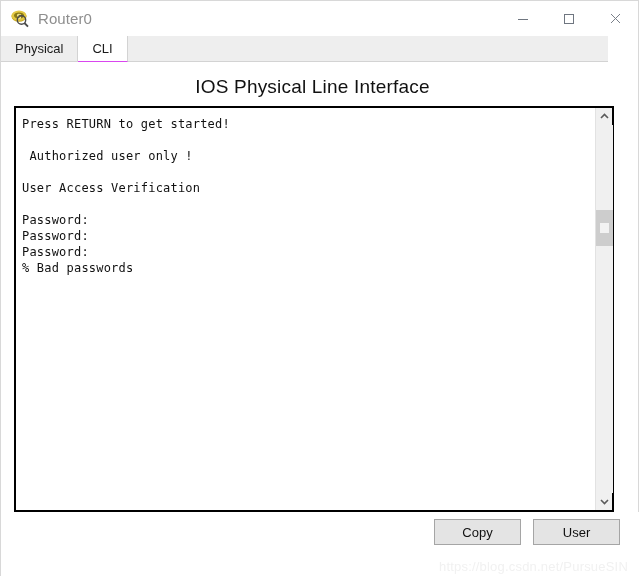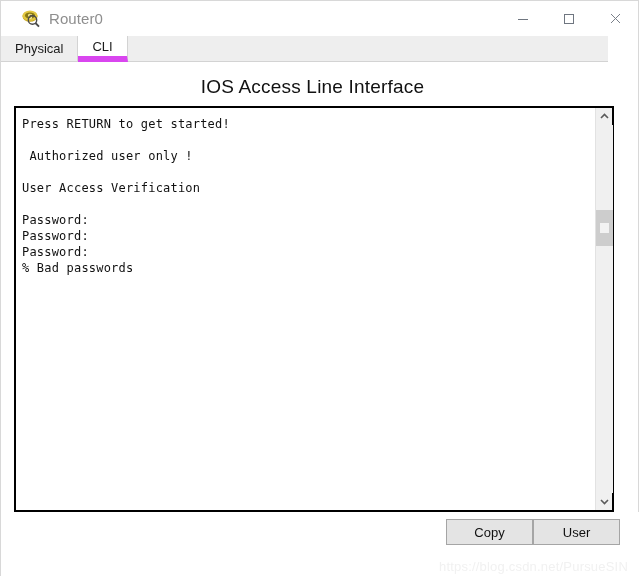--- a/index.html
+++ b/index.html
@@ -25,21 +25,20 @@
   }
 
   
   .titlebar {
     position: relative;
     height: 35px;
     background: #ffffff;
     display: flex;
     align-items: center;
     box-sizing: border-box;
-    padding-left: 11px;
   }
   .app-icon {
     position: relative;
     width: 20px;
     height: 20px;
     margin-left: 9px;
     margin-right: 8px;
     flex: 0 0 auto;
   }
   .title-text {
@@ -84,21 +83,21 @@
     font-size: 13px;
     color: #1b1b1b;
     padding: 0 14px;
     box-sizing: border-box;
     border-right: 1px solid #d3d3d3;
     background: #eeeeee;
     white-space: nowrap;
   }
   .tab.active {
     background: #ffffff;
-    border-bottom: 6px solid #d946ef;
+    border-bottom: 1px solid #d946ef;
     margin-bottom: -1px;
     position: relative;
     z-index: 2;
   }
 
   
   .cli-heading {
     text-align: center;
     font-size: 19px;
     color: #111111;
@@ -185,21 +184,21 @@
     top: 511px;
     width: 639px;
     height: 65px;
     background: #ffffff;
   }
   .btn-row {
     position: absolute;
     right: 20px;
     top: 7px;
     display: flex;
-    gap: 0;
+    gap: 12px;
   }
   .btn {
     width: 87px;
     height: 26px;
     background: #e4e4e4;
     border: 1px solid #a5a5a5;
     box-sizing: border-box;
     display: flex;
     align-items: center;
     justify-content: center;
@@ -257,21 +256,21 @@
 
   <div class="tabstrip">
     <div class="tab">
       <span>Physical</span>
     </div>
     <div class="tab active">
       <span>CLI</span>
     </div>
   </div>
 
-  <div class="cli-heading">IOS Access Line Interface</div>
+  <div class="cli-heading">IOS Physical Line Interface</div>
 
   <div class="terminal-wrap">
     <div class="terminal-text">Press RETURN to get started!
 
  Authorized user only !
 
 User Access Verification
 
 Password:
 Password:

